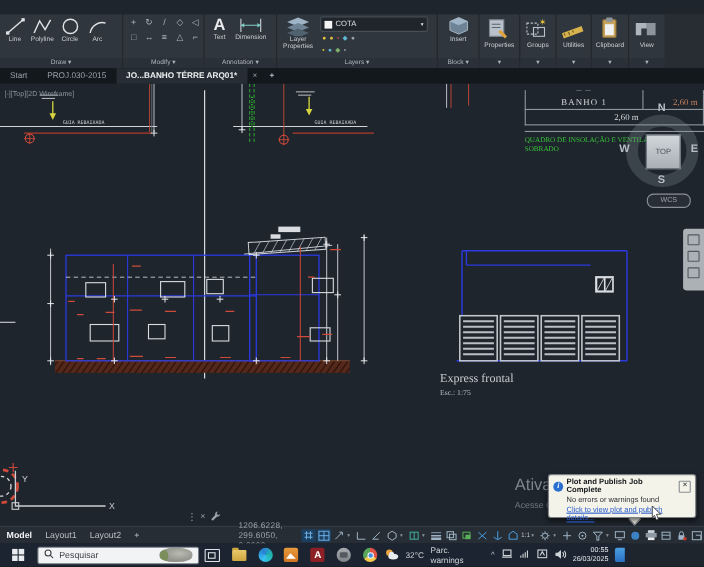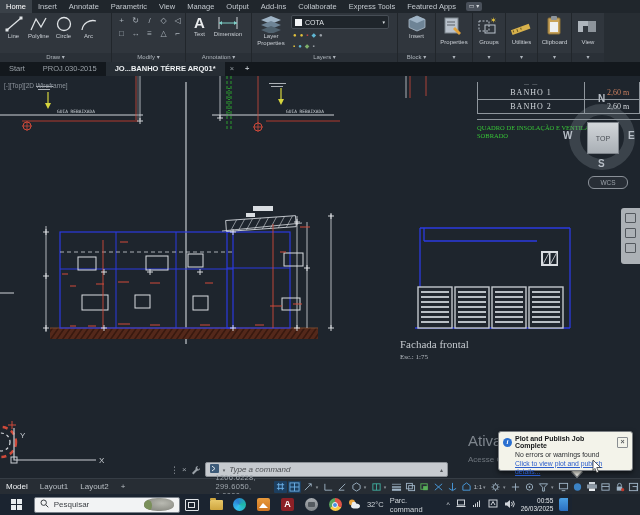--- a/index.html
+++ b/index.html
@@ -37,21 +37,21 @@
   .ftab.active{background:#262d34;color:#eef1f3;font-weight:bold}
   .fclose{color:#9aa1a8;padding:0 5px;line-height:14px}
   .fplus{color:#b7bdc3;padding:0 6px;line-height:14px;font-weight:bold}
   
   .canvas{left:0;top:76px;width:640px;height:402px;background:#1e252d;overflow:hidden}
   .cadmono{font-family:Liberation Serif, serif}
   .vplabel{left:4px;top:6px;font-size:6.5px;color:#8d949c}
   .cadtable{left:477px;top:6px;width:163px;color:#d4d9de;font-size:8px}
   .trow{display:flex;border:1px solid #8f969d;border-top:none;height:13px;line-height:13px}
   .trow .c1{width:106px;text-align:center;border-right:1px solid #8f969d;letter-spacing:1px}
-  .trow .c2{flex:1;text-align:left;padding-left:22px}
+  .trow .c2{flex:1;text-align:center;padding-left:22px}
   .greennote{left:477px;top:48px;color:#37c337;font-size:6.5px;line-height:8px}
   .vc-ring{left:569px;top:28px;width:66px;height:66px;border-radius:50%;
            border:11px solid rgba(138,146,156,.28);box-sizing:border-box}
   .vc-top{left:587px;top:46px;width:30px;height:30px;background:linear-gradient(#d2d6da,#a9afb5);
           border:1px solid #7d838a;color:#4a4f55;font-size:7px;display:flex;align-items:center;justify-content:center}
   .vc-l{color:#b7bec6;font-size:10px;font-weight:bold}
   .wcs{left:588px;top:100px;width:38px;height:11px;border:1px solid #8a9098;border-radius:6px;
        background:rgba(44,50,58,.7);color:#9aa1a8;font-size:6.5px;text-align:center;line-height:11px}
   .navbar{left:621px;top:132px;width:19px;height:56px;background:#b9bdc2;border-radius:3px 0 0 3px;opacity:.92;
           display:flex;flex-direction:column;align-items:center;gap:5px;padding-top:5px;box-sizing:border-box}
@@ -62,21 +62,21 @@
   .wm2{left:468px;top:379px;color:#6f767e;font-size:8px;white-space:nowrap}
   
   .cmdwrap{left:170px;top:386px;width:278px;height:15px;display:flex;align-items:center;gap:4px;color:#9aa1a8}
   .cmdinput{flex:1;height:13px;background:#c6cacf;border:1px solid #8b9096;border-radius:2px;
             display:flex;align-items:center;gap:4px;padding:0 4px;color:#4a4d51;font-size:8px}
   .cmdtxt{font-style:italic;flex:1}
   
   .status{left:0;top:478px;width:640px;height:16px;background:#272d34;border-top:1px solid #363d45;
           box-sizing:border-box;display:flex;align-items:center;font-size:8px;color:#b9bfc5}
   .stab{padding:0 6px;line-height:15px}
-  .stab.active{color:#f0f2f4;font-weight:normal}
+  .stab.active{color:#f0f2f4;font-weight:bold}
   .coords{color:#9fa6ad;font-size:7.5px;letter-spacing:.3px;margin-left:84px}
   .sicons{display:flex;align-items:center;margin-left:5px;gap:1px}
   .si{width:13px;height:12px;display:flex;align-items:center;justify-content:center}
   .si svg{display:block}
   .si.hl{background:#1c3e5f;border-radius:1px}
   .dd{color:#8d949b;font-size:5px;width:5px}
   
   .taskbar{left:0;top:494px;width:572px;height:21px;background:#1b2430;display:flex;align-items:center;color:#dfe3e7}
   .start{width:34px;height:21px;display:flex;align-items:center;justify-content:center}
   .winlogo{display:grid;grid-template-columns:5px 5px;grid-auto-rows:5px;gap:1px}
@@ -118,34 +118,20 @@
   .nlink{color:#2a5ccc;text-decoration:underline}
   .ntail{left:573px;top:468px;width:7px;height:7px;background:#f3f3ea;border-right:1px solid #7b7f83;
          border-bottom:1px solid #7b7f83;transform:rotate(45deg);z-index:39}
   .cursor{left:592px;top:459px;z-index:50}
 </style>
 </head>
 <body>
 
 <div class="page">
 
-  <div class="menubar ab">
-    <div class="mtab active">Home</div>
-    <div class="mtab">Insert</div>
-    <div class="mtab">Annotate</div>
-    <div class="mtab">Parametric</div>
-    <div class="mtab">View</div>
-    <div class="mtab">Manage</div>
-    <div class="mtab">Output</div>
-    <div class="mtab">Add-ins</div>
-    <div class="mtab">Collaborate</div>
-    <div class="mtab">Express Tools</div>
-    <div class="mtab">Featured Apps</div>
-    <div class="mbtn">▭ <span>▾</span></div>
-  </div>
 
   <div class="ribbon ab">
 
     <div class="panel" style="width:112px">
       <div class="tools">
         <div class="tool">
           <span>
               <svg width="20" height="18" viewBox="0 0 20 18">
                 <line x1="3" y1="15" x2="17" y2="3" stroke="#dfe3e6" stroke-width="1.3"></line>
                 <rect x="1.5" y="13.5" width="3" height="3" fill="#dfe3e6"></rect>
@@ -449,32 +435,31 @@
     <div class="ab cadtable cadmono">
       <div class="trow" style="height:4px;border-bottom:none">
         <div class="c1" style="color:#d4d9de;font-size:5px;line-height:3px">— —</div>
           <div class="c2"></div>
       </div>
       <div class="trow">
         <div class="c1">BANHO 1</div>
         <div class="c2" style="color:#c87f5f">2,60 m</div>
       </div>
       <div class="trow">
-        <div class="c1">BANHO 2</div>
         <div class="c2">2,60 m</div>
       </div>
       <div style="border-bottom:1px solid #8f969d;height:5px"></div>
     </div>
 
     <div class="ab greennote cadmono">
       <div>QUADRO DE INSOLAÇÃO E VENTILAÇÃO</div>
       <div>SOBRADO</div>
     </div>
 
-    <div class="ab fachtitle cadmono">Fachada frontal</div>
+    <div class="ab fachtitle cadmono">Express frontal</div>
     <div class="ab fachscale cadmono">Esc.: 1:75</div>
 
     <div class="ab wm1">Ativar o Windows</div>
     <div class="ab wm2">Acesse Configurações para ativar o Windows.</div>
 
     <div class="ab vc-ring"></div>
     <div class="ab vc-l" style="left:598px;top:17px">N</div>
     <div class="ab vc-l" style="left:563px;top:54px">W</div>
     <div class="ab vc-l" style="left:628px;top:54px">E</div>
     <div class="ab vc-l" style="left:598px;top:82px">S</div>
@@ -486,29 +471,20 @@
       <div class="nvi"></div>
       <div class="nvi"></div>
     </div>
 
     <div class="ab cmdwrap">
       <span style="font-size:9px;letter-spacing:-1px">⋮</span>
       <span style="font-size:8px">×</span>
       <span><svg width="10" height="10" viewBox="0 0 10 10">
             <path d="M7 1a2.5 2.5 0 00-2.4 3.2L1 8l1.4 1.4 3.8-3.6A2.5 2.5 0 009 3L7.5 4.4 6 3z" fill="#9aa1a8"></path>
           </svg></span>
-      <div class="cmdinput">
-        <span><svg width="9" height="9" viewBox="0 0 9 9">
-              <rect width="9" height="9" rx="1" fill="#3c5a78"></rect>
-              <path d="M2 2l3 2.5L2 7" stroke="#dfe7ee" fill="none"></path>
-            </svg></span>
-        <span style="font-size:5px;color:#55585c">▾</span>
-        <span class="cmdtxt">Type a command</span>
-        <span style="font-size:6px;color:#55585c">▴</span>
-      </div>
     </div>
   </div>
 
   <div class="status ab">
     <div class="stab active">Model</div>
     <div class="stab">Layout1</div>
     <div class="stab">Layout2</div>
     <div class="stab">+</div>
     <div class="coords">1206.6228, 299.6050, 0.0000</div>
     <div class="sicons">
@@ -691,21 +667,21 @@
         <span class="chromecirc"></span>
       </div>
 
     <div class="tray">
       <span><svg width="14" height="12" viewBox="0 0 14 12">
             <circle cx="5" cy="4.5" r="3" fill="#e8a33c"></circle>
             <ellipse cx="8.5" cy="8" rx="4.5" ry="2.6" fill="#e8ecef"></ellipse>
             <circle cx="7" cy="6" r="2.3" fill="#e8ecef"></circle>
           </svg></span>
       <span style="font-size:7.5px">32°C</span>
-      <span style="font-size:7.5px">Parc. command</span>
+      <span style="font-size:7.5px">Parc. warnings</span>
       <span style="font-size:7px">^</span>
       <span><svg width="10" height="9" viewBox="0 0 10 9">
             <rect x="1.5" y="1" width="7" height="5" stroke="#cfd4d9" fill="none"></rect>
             <path d="M.5 7.5h9" stroke="#cfd4d9"></path>
           </svg></span>
       <span><svg width="10" height="9" viewBox="0 0 10 9">
             <path d="M1.5 8V6M3.5 8V4.5M5.5 8V3M7.5 8V1.5" stroke="#cfd4d9"></path>
           </svg></span>
       <span><svg width="10" height="9" viewBox="0 0 10 9">
             <rect x="1" y="1" width="8" height="7" stroke="#cfd4d9" fill="none"></rect>

